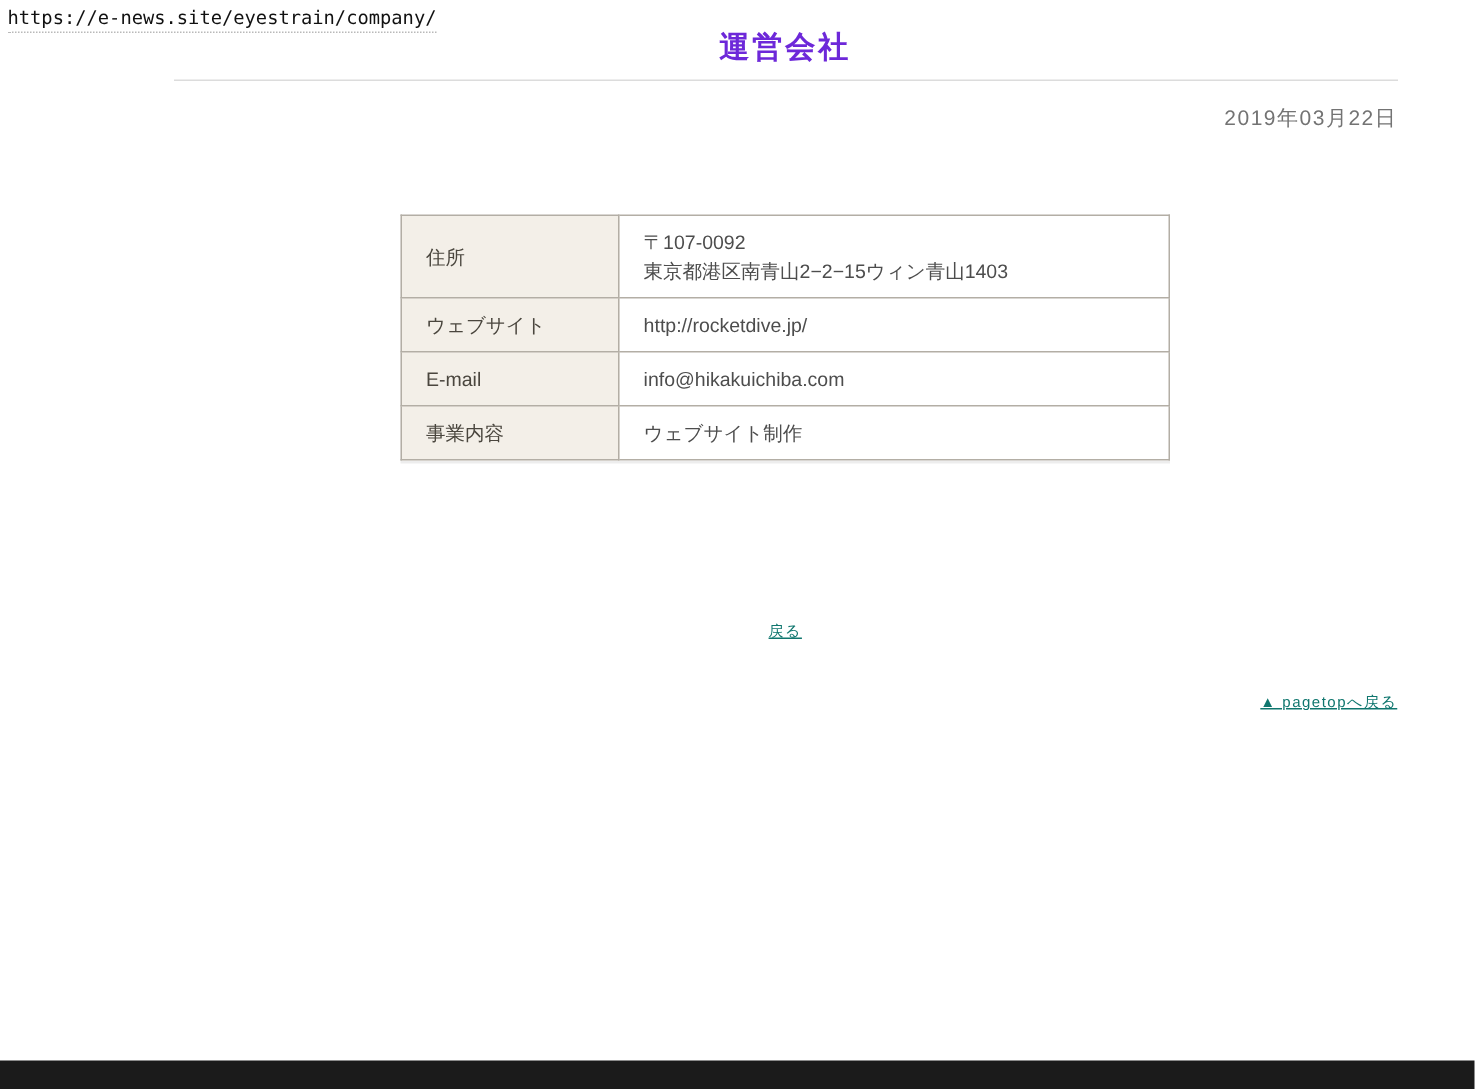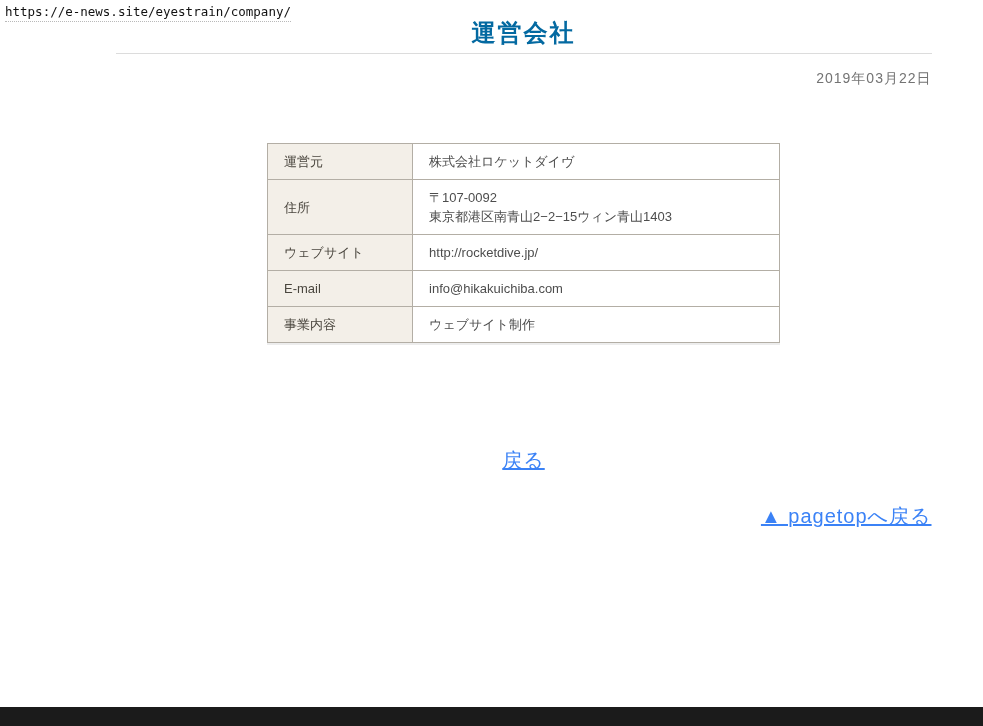--- a/index.html
+++ b/index.html
@@ -28,23 +28,23 @@
     letter-spacing: 0;
   }
   .content {
     width: 816px;
     margin: 0 auto;
   }
   .page-title {
     margin: 0;
     padding-top: 22px;
     text-align: center;
-    font-size: 24px;
+    font-size: 20px;
     font-weight: bold;
-    color: #0369a1;
+    color: #6d28d9;
     letter-spacing: 2px;
     line-height: 21px;
   }
   .title-divider {
     border: none;
     border-top: 1px solid #dcdcdc;
     margin: 10px 0 0 0;
   }
   .date-line {
     text-align: right;
@@ -80,23 +80,23 @@
   }
   .back-link-wrap {
     text-align: center;
     margin-top: 104px;
   }
   .pagetop-wrap {
     text-align: right;
     margin-top: 29px;
   }
   a.page-link {
-    color: #3b82f6;
+    color: #0f766e;
     text-decoration: underline;
-    font-size: 20px;
+    font-size: 10px;
     letter-spacing: 1px;
     margin-top: 40px;
   }
   .footer-bar {
     position: absolute;
     left: 0;
     bottom: 0;
     width: 100%;
     height: 19px;
     background: #1b1b1b;
@@ -112,26 +112,20 @@
   <div class="content">
 
     <h1 class="page-title">運営会社</h1>
 
     <hr class="title-divider">
 
     <div class="date-line">2019年03月22日</div>
 
     <table class="company-table">
       <tbody>
-        <tr>
-          <th>運営元</th>
-          <td>
-            <div>株式会社ロケットダイヴ</div>
-          </td>
-        </tr>
         <tr>
           <th>住所</th>
           <td>
             <div>〒107-0092</div>
             <div>東京都港区南青山2−2−15ウィン青山1403</div>
           </td>
         </tr>
         <tr>
           <th>ウェブサイト</th>
           <td>

